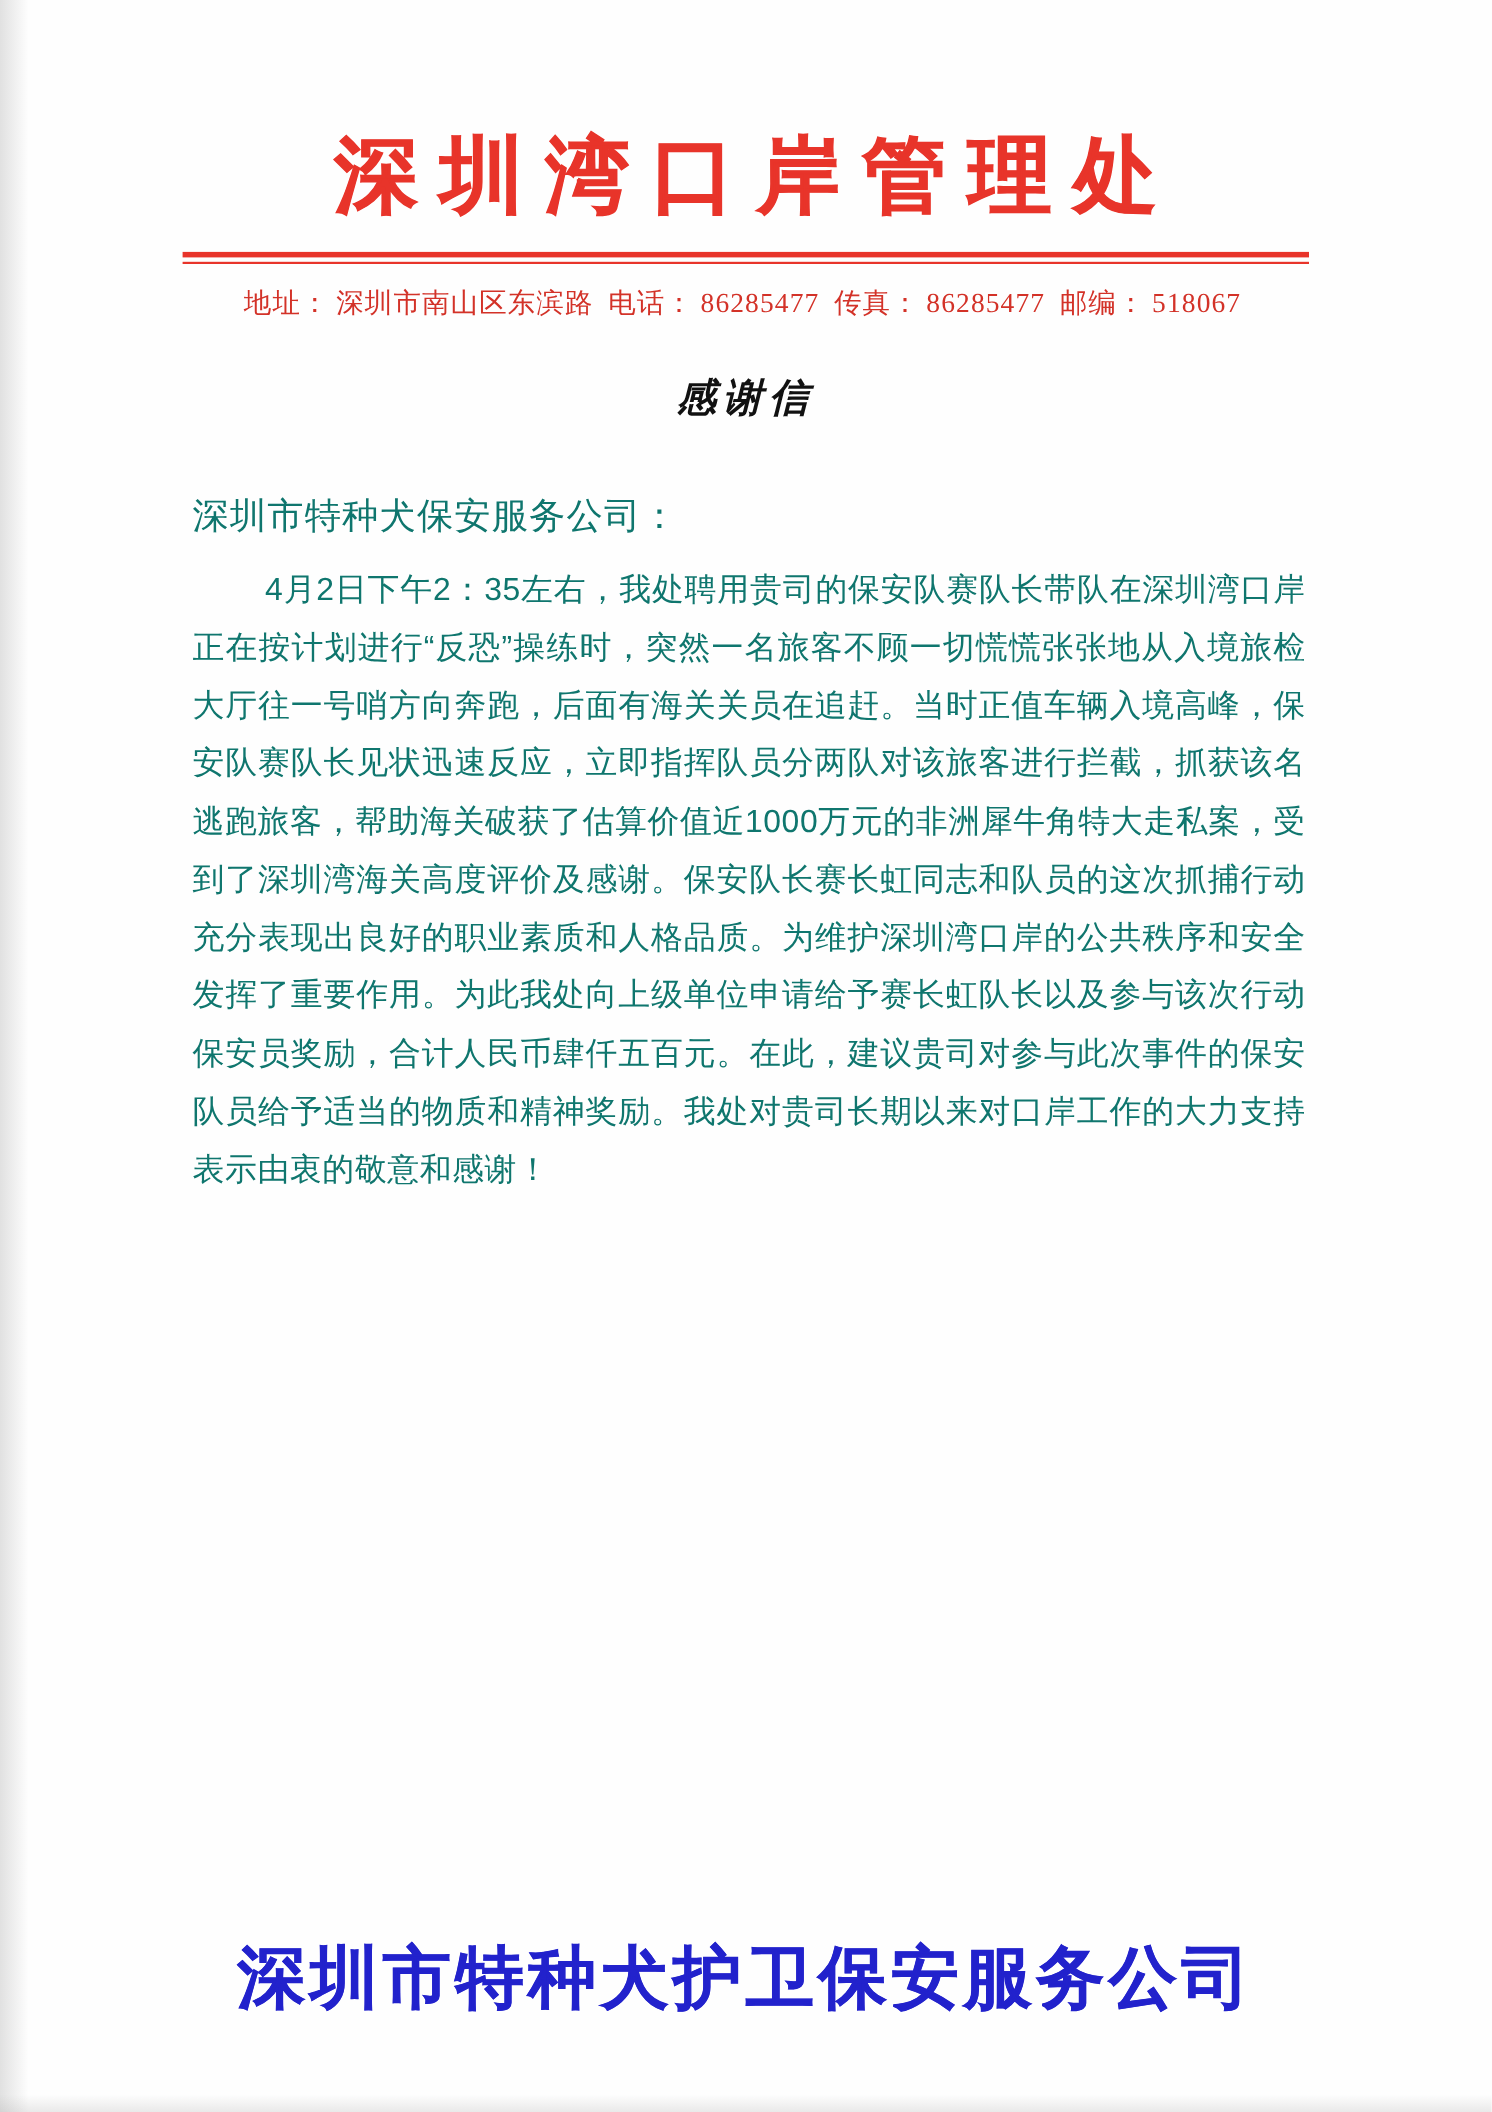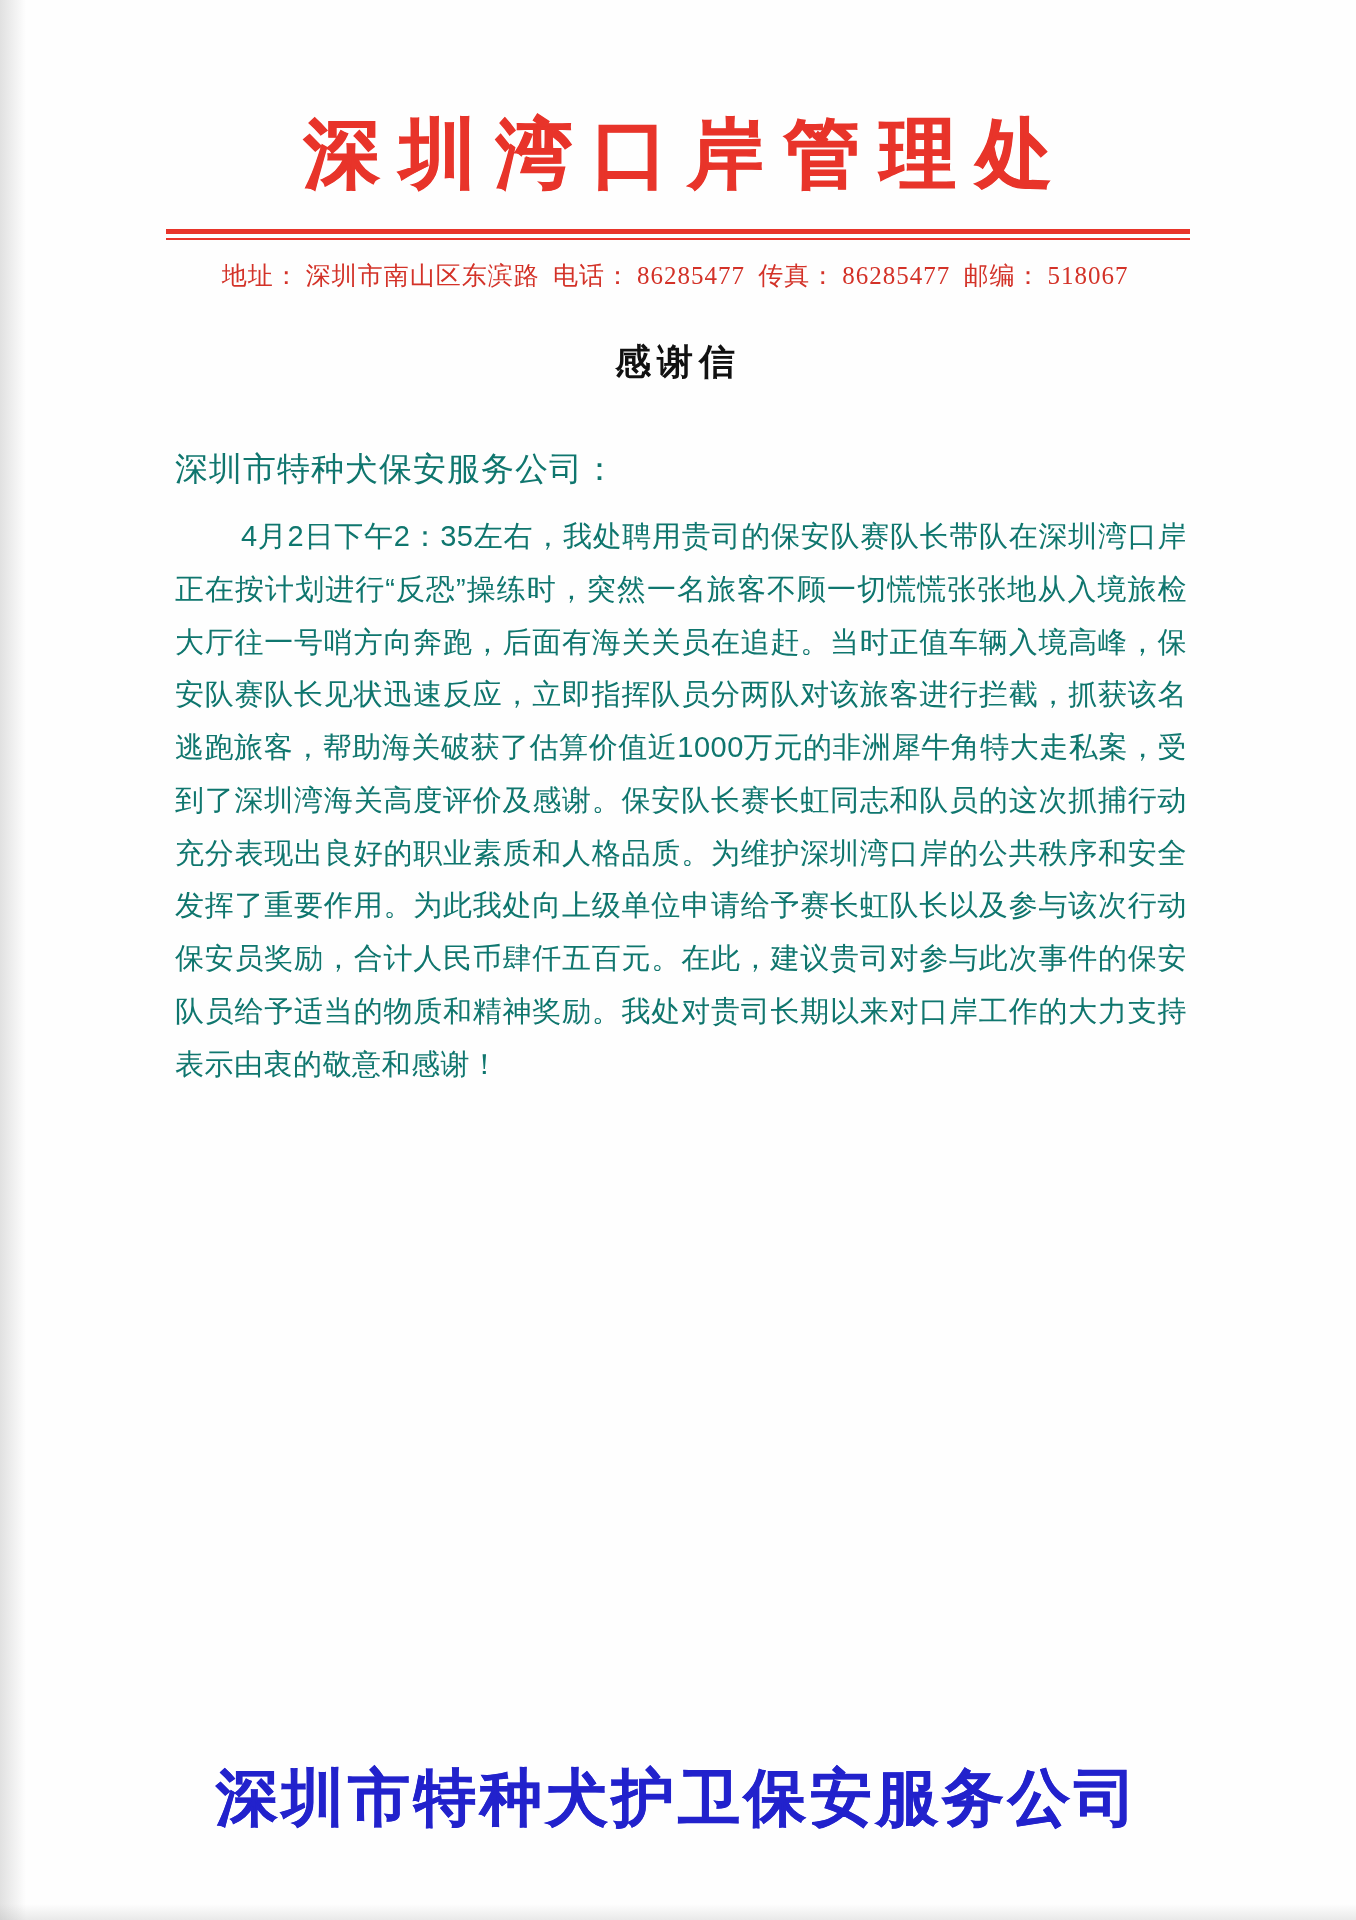--- a/index.html
+++ b/index.html
@@ -23,21 +23,21 @@
     background: #fefefe;
     box-sizing: border-box;
   }
 
   
   .letterhead {
     padding-top: 118px;
     text-align: center;
   }
   .org-title {
-    font-family: Liberation Mono, monospace;
+    font-family: Liberation Serif, serif;
     font-weight: bold;
     font-size: 76px;
     letter-spacing: 20px;
     color: #e8342a;
     line-height: 1.12;
     text-indent: 20px;
     white-space: nowrap;
     -webkit-text-stroke: 1px #e8342a;
   }
 
@@ -70,20 +70,21 @@
 
   
   .doc-title {
     margin-top: 46px;
     text-align: center;
     font-family: "DejaVu Sans", "Liberation Sans", sans-serif;
     font-weight: bold;
     font-size: 36px;
     letter-spacing: 6px;
     color: #111;
+    font-style: italic;
   }
 
   
   .body-block {
     margin: 0 auto;
     width: 1018px;
     padding-left: 6px;
     box-sizing: border-box;
   }
   .salutation {

